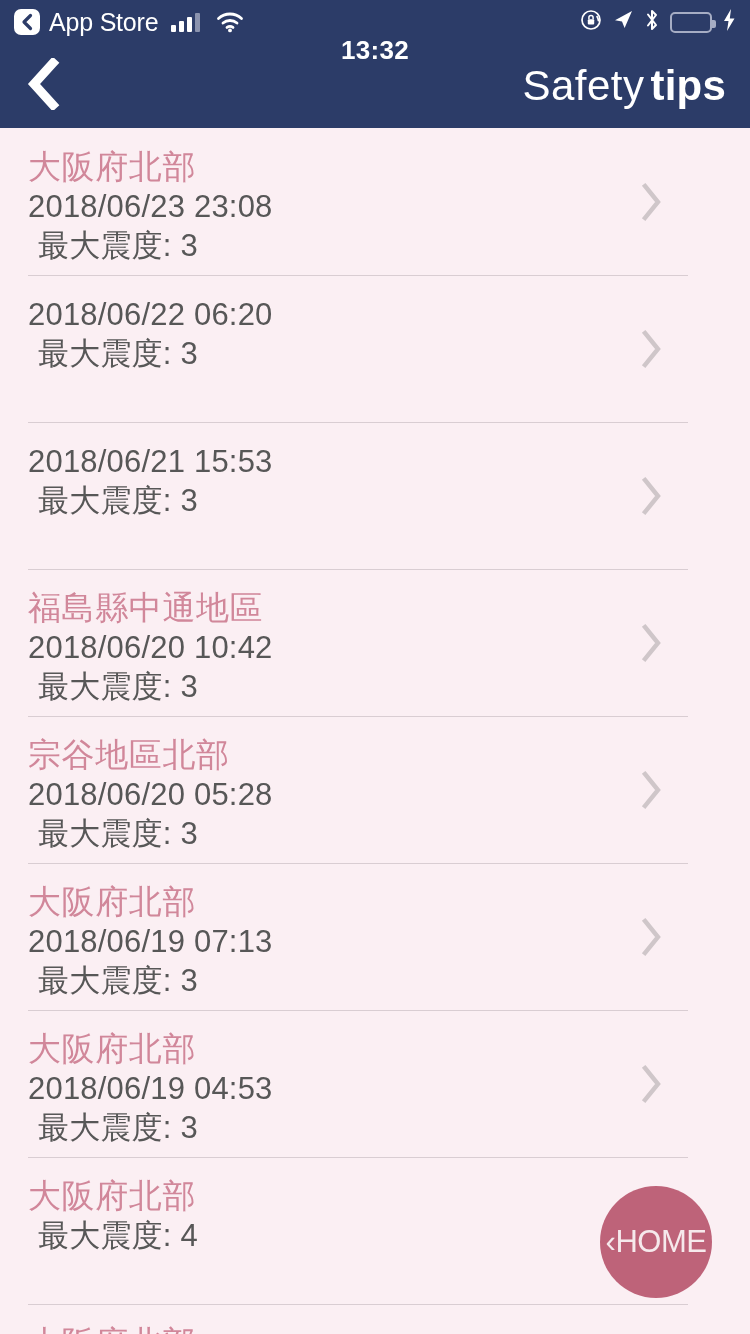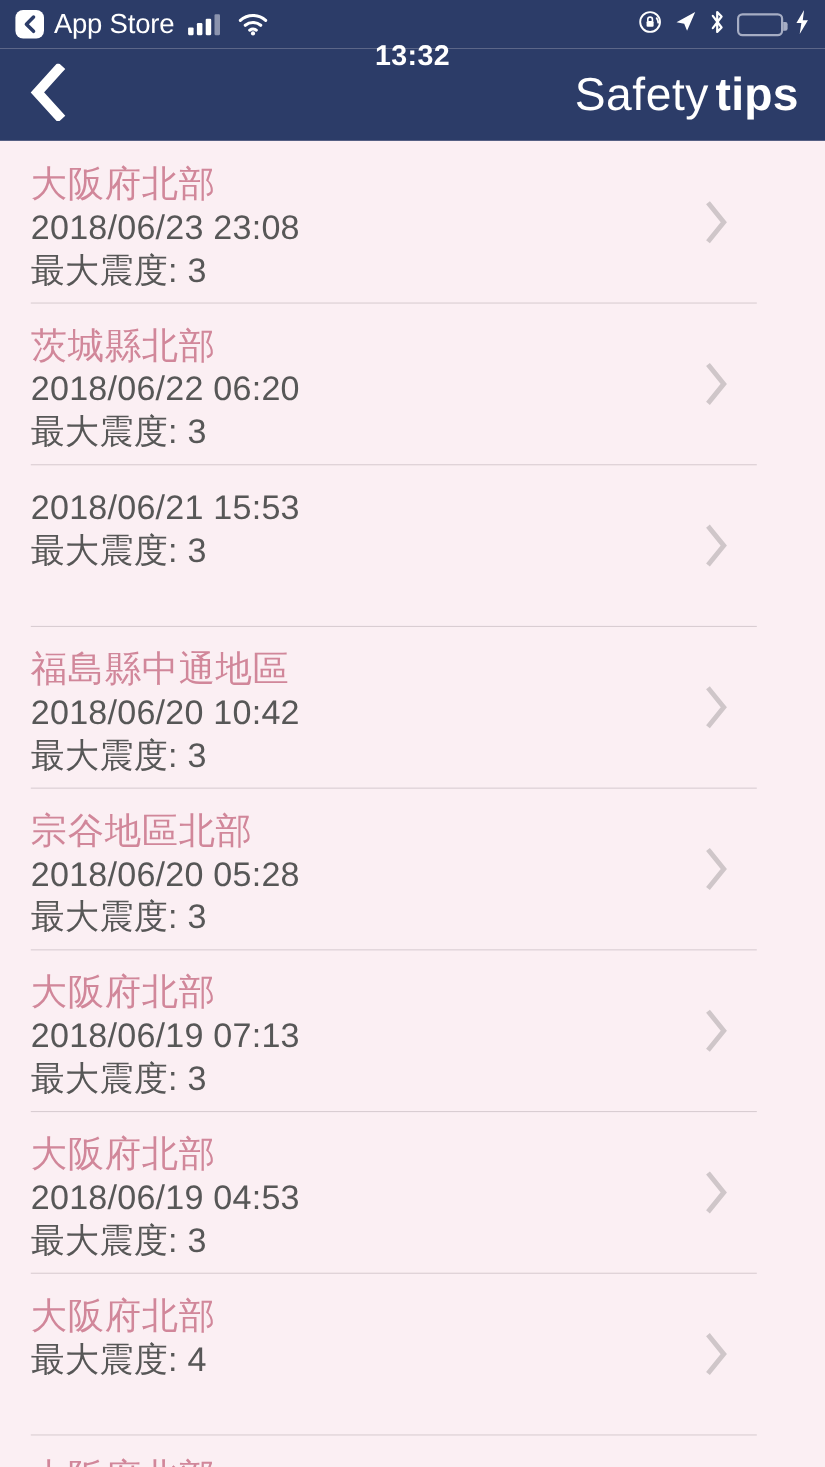--- a/index.html
+++ b/index.html
@@ -82,21 +82,21 @@
   .row-region {
     color:#D1879A; font-size:33px; font-weight:400;
     line-height:1.18; letter-spacing:0.6px; white-space:nowrap;
   }
   .row-date {
     color:#575757; font-size:31px; font-weight:400;
     line-height:1.26; letter-spacing:0.2px; white-space:nowrap;
   }
   .row-mag {
     color:#575757; font-size:31px; font-weight:400;
-    line-height:1.26; letter-spacing:0.2px; white-space:nowrap;
+    line-height:1.26; letter-spacing:0.2px; white-space:nowrap;margin-left:10px;
   }
   .row-chevron {
     position:absolute; right:24px; top:0; height:147px;
     display:flex; align-items:center;
   }
 
   
   .home-fab {
     position:absolute; right:38px; bottom:36px;
     width:112px; height:112px; border-radius:50%;
@@ -197,21 +197,20 @@
       </div>
       <div class="row-chevron">
         <svg width="26" height="44" viewBox="0 0 26 44">
           <path d="M7 6 L20 22 L7 38" stroke="#CFC6C9" stroke-width="4.4" fill="none" stroke-linecap="square" stroke-linejoin="miter"></path>
         </svg>
       </div>
     </div>
 
     <div class="row">
       <div class="row-text">
-        <div class="row-region">茨城縣北部</div>
         <div class="row-date">2018/06/22 06:20</div>
         <div class="row-mag">最大震度:  3</div>
       </div>
       <div class="row-chevron">
         <svg width="26" height="44" viewBox="0 0 26 44">
           <path d="M7 6 L20 22 L7 38" stroke="#CFC6C9" stroke-width="4.4" fill="none" stroke-linecap="square" stroke-linejoin="miter"></path>
         </svg>
       </div>
     </div>
 
@@ -294,14 +293,17 @@
     <div class="row">
       <div class="row-text">
         <div class="row-region">大阪府北部</div>
         <div class="row-date"></div>
         <div class="row-mag"></div>
       </div>
     </div>
 
   </div>
 
+  <div class="home-fab">
+    <span class="lbl">‹HOME</span>
+  </div>
 
 </div>
 
 </body></html>

